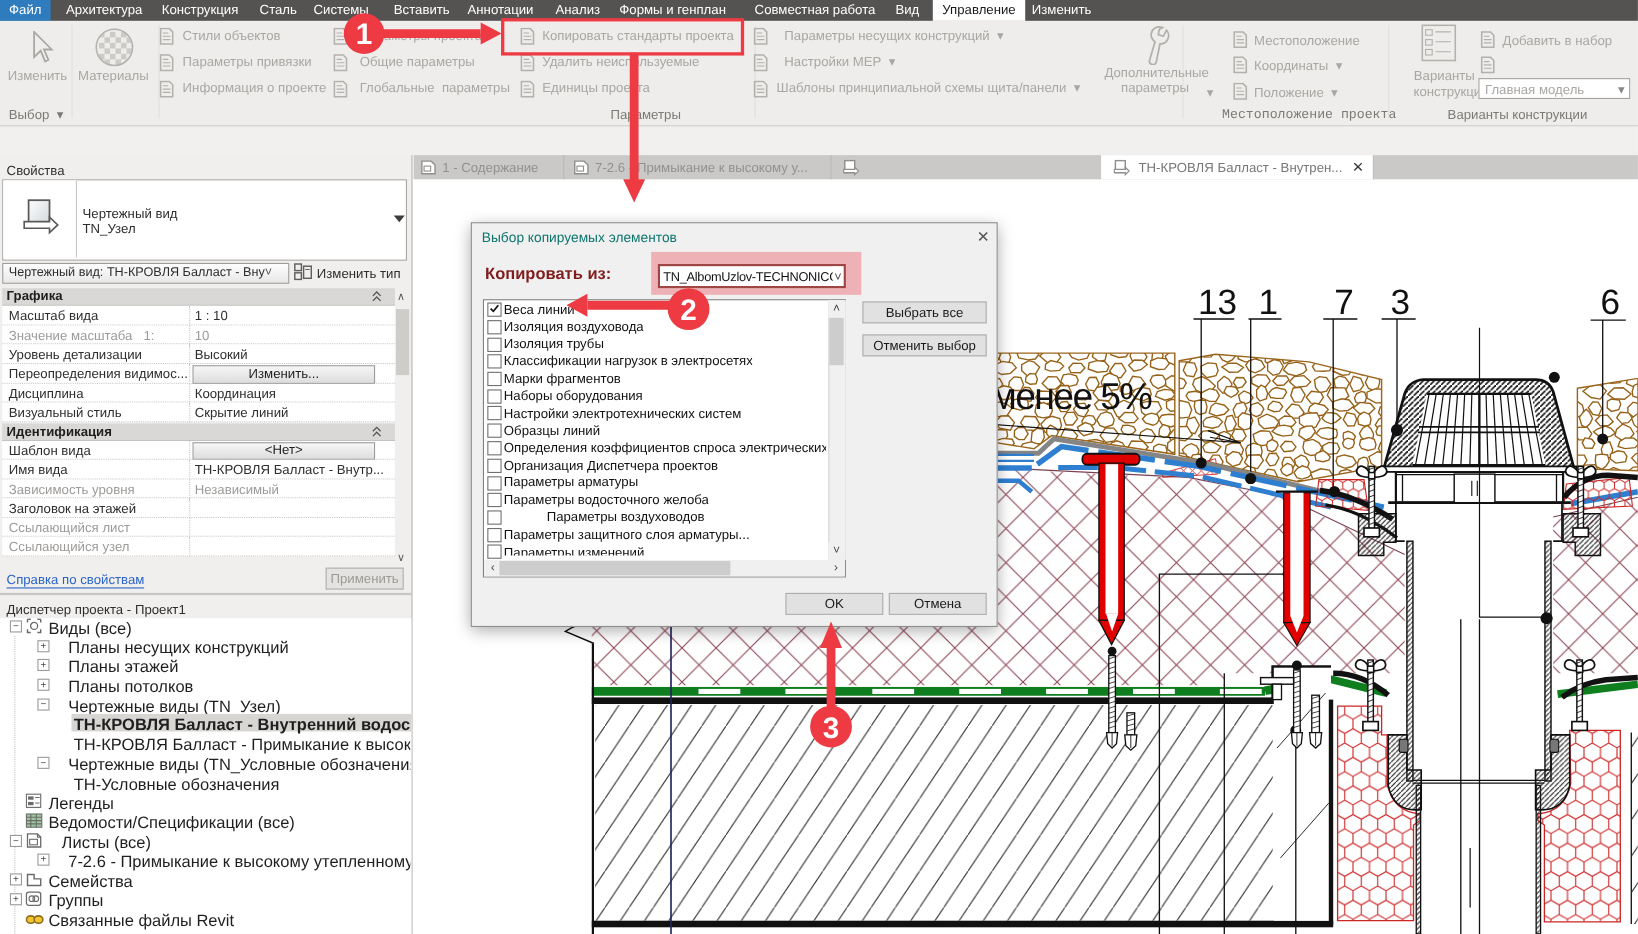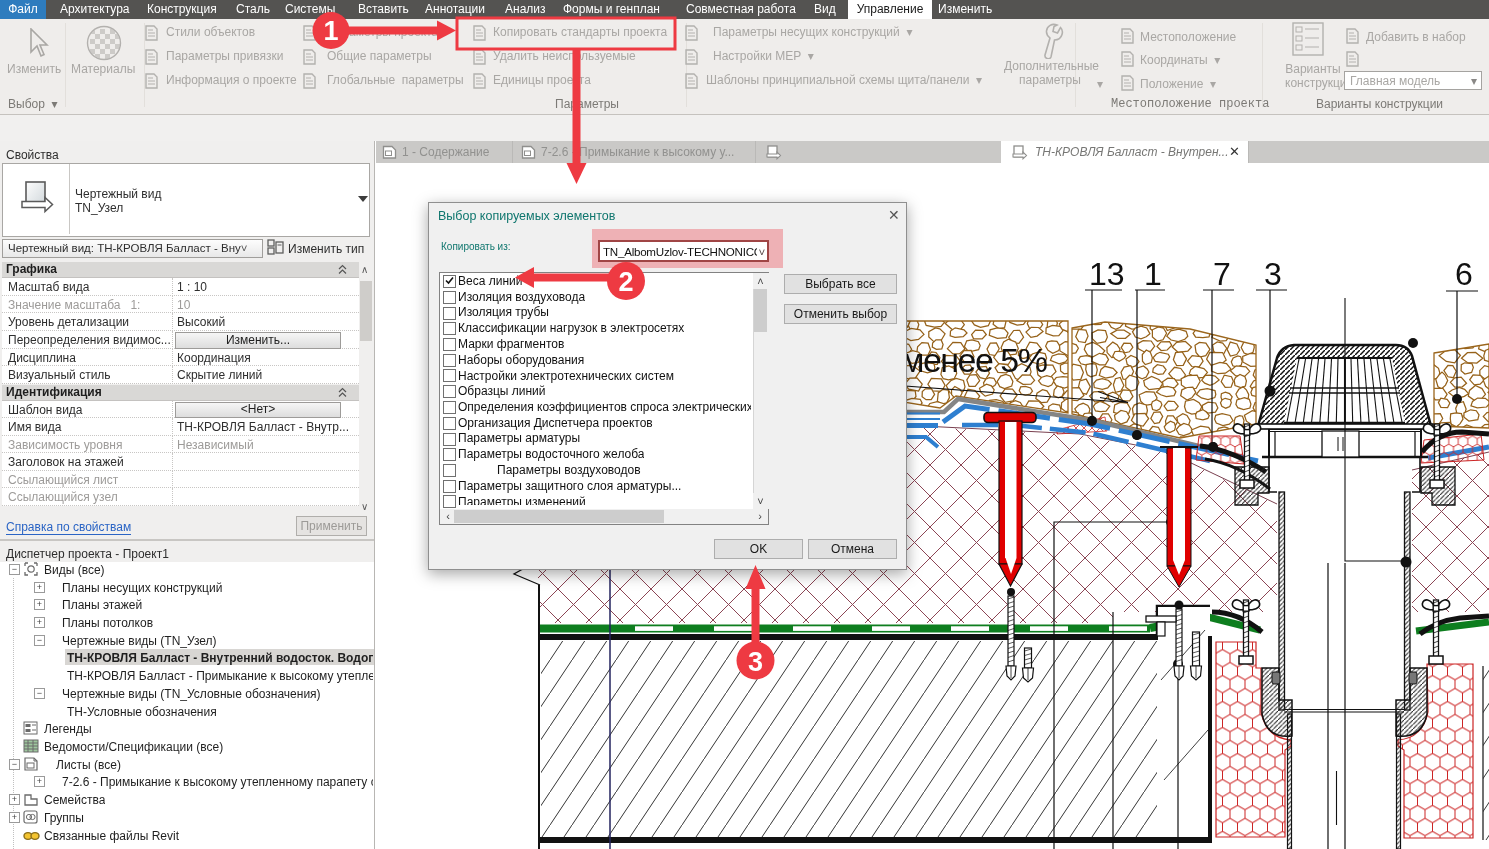--- a/index.html
+++ b/index.html
@@ -22,21 +22,21 @@
   .vtab{position:absolute;top:0;height:22px;font-size:12px;color:#91918f;line-height:22px;white-space:nowrap;border-right:1px solid #bab9b7;overflow:hidden;}
   
   #leftcol{left:0;top:141px;width:374px;height:708px;background:#f0efee;border-right:1px solid #b8b6b3;}
   .blk{position:absolute;background:#fff;border:1px solid #a9a7a4;}
   .ptxt{position:absolute;font-size:12px;color:#2e2e2e;white-space:nowrap;}
   .gtxt{position:absolute;font-size:12px;color:#9d9b99;white-space:nowrap;}
   .prow{position:absolute;left:2px;width:357px;border-bottom:1px dotted #c8c6c4;background:#fff;}
   .phead{position:absolute;left:2px;width:357px;background:#d9d8d6;border-bottom:1px solid #c4c2c0;font-weight:bold;font-size:12px;color:#1e1e1e;}
   .pbtn{position:absolute;background:linear-gradient(#f6f6f6,#dddddd);border:1px solid #9d9b99;font-size:12px;color:#1e1e1e;text-align:center;}
   
-  .trow{position:absolute;font-size:12px;color:#1f1f1f;white-space:nowrap;}
+  .trow{position:absolute;font-size:15px;color:#1f1f1f;white-space:nowrap;}
   .pm{position:absolute;width:9px;height:9px;border:1px solid #9a9a9a;background:#fff;font-size:9px;line-height:8px;text-align:center;color:#444;}
   
   #dialog{left:428px;top:202px;width:479px;height:368px;background:#f0f0f0;border:1px solid #8f8f8f;box-shadow:0 4px 14px rgba(0,0,0,0.35);box-sizing:border-box;}
   .dbtn{position:absolute;background:#e1e1e1;border:1px solid #adadad;font-size:12px;color:#1a1a1a;text-align:center;box-sizing:border-box;}
   .litem{position:absolute;left:29px;font-size:12px;color:#111;white-space:nowrap;max-width:293px;overflow:hidden;}
   .cb{position:absolute;left:14px;width:11px;height:11px;border:1px solid #707070;background:#fff;}
   
   #anno{left:0;top:0;width:1489px;height:849px;pointer-events:none;}
 </style>
 </head>
@@ -234,21 +234,21 @@
   <div class="rbtn" style="left:1140px;top:58px;">Положение&nbsp; ▾</div>
   <div class="rbtn" style="left:1285px;top:43px;width:56px;text-align:center;">Варианты<br>конструкции</div>
   <div class="rbtn" style="left:1366px;top:11px;">Добавить в набор</div>
   <div class="abs" style="left:1344px;top:52px;width:138px;height:19px;background:#fff;border:1px solid #a5a3a0;font-size:12px;color:#a9a7a4;line-height:19px;padding-left:5px;box-sizing:border-box;">Главная модель<span style="position:absolute;right:4px;color:#8a8886;">▾</span></div>
 </div>
 <div class="abs" id="strip"></div>
 
 <div class="abs" id="tabbar">
   <div class="vtab" style="left:0px;width:136px;"><span style="margin-left:26px;">1 - Содержание</span></div>
   <div class="vtab" style="left:137px;width:242px;"><span style="margin-left:28px;">7-2.6 - Примыкание к высокому у...</span></div>
-  <div class="vtab" style="left:625px;width:247px;background:#fff;color:#777775;"><span style="margin-left:34px;font-style:italic;">ТН-КРОВЛЯ Балласт - Внутрен...</span><span style="position:absolute;right:8px;color:#333;font-size:13px;">✕</span></div>
+  <div class="vtab" style="left:625px;width:247px;background:#fff;color:#777775;"><span style="margin-left:34px;">ТН-КРОВЛЯ Балласт - Внутрен...</span><span style="position:absolute;right:8px;color:#333;font-size:13px;">✕</span></div>
   <div id="tabicons">
       <svg width="15" height="15" viewBox="0 0 15 15" style="position:absolute;left:6px;top:4px;">
         <path d="M1.5 1.5 H10 L13.5 5 V13 H1.5 Z" fill="#fff" stroke="#8f8f8d" stroke-width="1.3"></path>
         <rect x="3.5" y="6" width="6" height="4.5" fill="none" stroke="#8f8f8d"></rect>
       </svg>
 <svg width="15" height="15" viewBox="0 0 15 15" style="position:absolute;left:145px;top:4px;">
         <path d="M1.5 1.5 H10 L13.5 5 V13 H1.5 Z" fill="#fff" stroke="#8f8f8d" stroke-width="1.3"></path>
         <rect x="3.5" y="6" width="6" height="4.5" fill="none" stroke="#8f8f8d"></rect>
       </svg>
 <svg width="16" height="15" viewBox="0 0 16 15" style="position:absolute;left:390px;top:4px;">
@@ -961,21 +961,21 @@
 <rect x="1146" y="616" width="30" height="6" fill="#fff" stroke="#111" stroke-width="1.3"></rect>
 <rect x="1157" y="622" width="8" height="14" fill="#fff" stroke="#111" stroke-width="1.2"></rect>
 <path d="M1483 666 L1483 840" stroke="#111" stroke-width="1.2"></path>
 <rect x="1483" y="666" width="6" height="174" fill="url(#conc)"></rect>
 </g>
   </svg>
 
 <div class="abs" id="dialog">
   <div class="abs" style="left:9px;top:6px;font-size:12.5px;color:#0f766e;">Выбор копируемых элементов</div>
   <div class="abs" style="left:459px;top:4px;font-size:14px;color:#555;">✕</div>
-  <div class="abs" style="left:12px;top:38px;font-size:10px;color:#0f766e;">Копировать из:</div>
+  <div class="abs" style="left:12px;top:38px;font-size:15px;color:#7f1d1d;font-weight:bold;">Копировать из:</div>
   <div class="abs" style="left:163px;top:26px;width:191px;height:39px;background:#eeb1b5;"></div>
   <div class="abs" style="left:169px;top:37px;width:171px;height:22px;background:#fff;border:2px solid #a04545;box-sizing:border-box;overflow:hidden;font-size:11.6px;color:#111;line-height:19px;padding-left:3px;letter-spacing:-0.25px;">TN_AlbomUzlov-TECHNONICC<span style="position:absolute;right:2px;top:0;color:#5a4a4a;background:#fff;padding-left:1px;">˅</span></div>
   <div class="abs" style="left:10px;top:69px;width:330px;height:253px;background:#fff;border:1px solid #828282;box-sizing:border-box;" id="listbox"></div>
   <div id="listitems">
       <div class="cb" style="top:72px;"></div>
 <svg width="11" height="11" style="position:absolute;left:15px;top:72px;" viewBox="0 0 11 11">
         <path d="M2 5.5 L4.5 8 L9 2.5" fill="none" stroke="#111" stroke-width="1.6"></path>
       </svg>
 <div class="litem" style="top:71px;">Веса линий</div>
 <div class="cb" style="top:88px;"></div>

